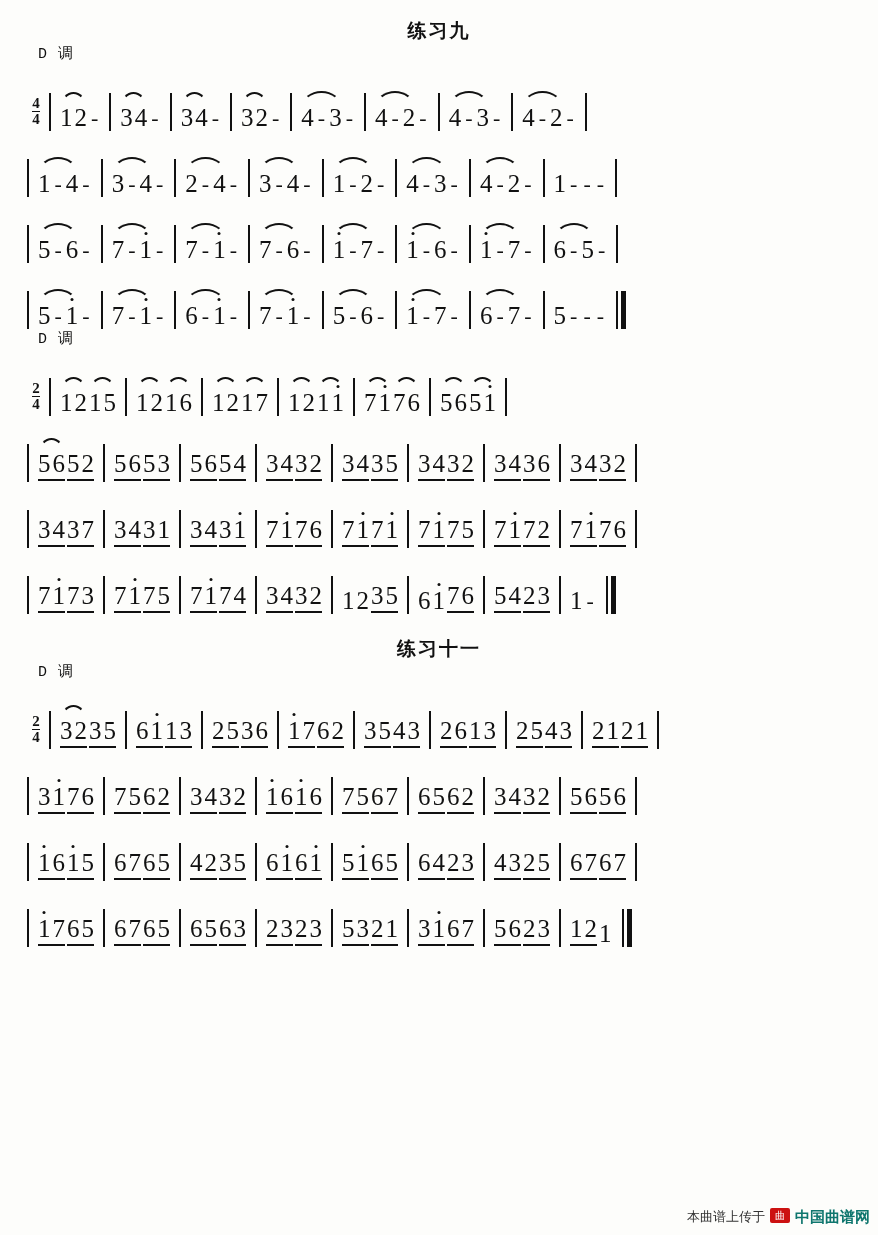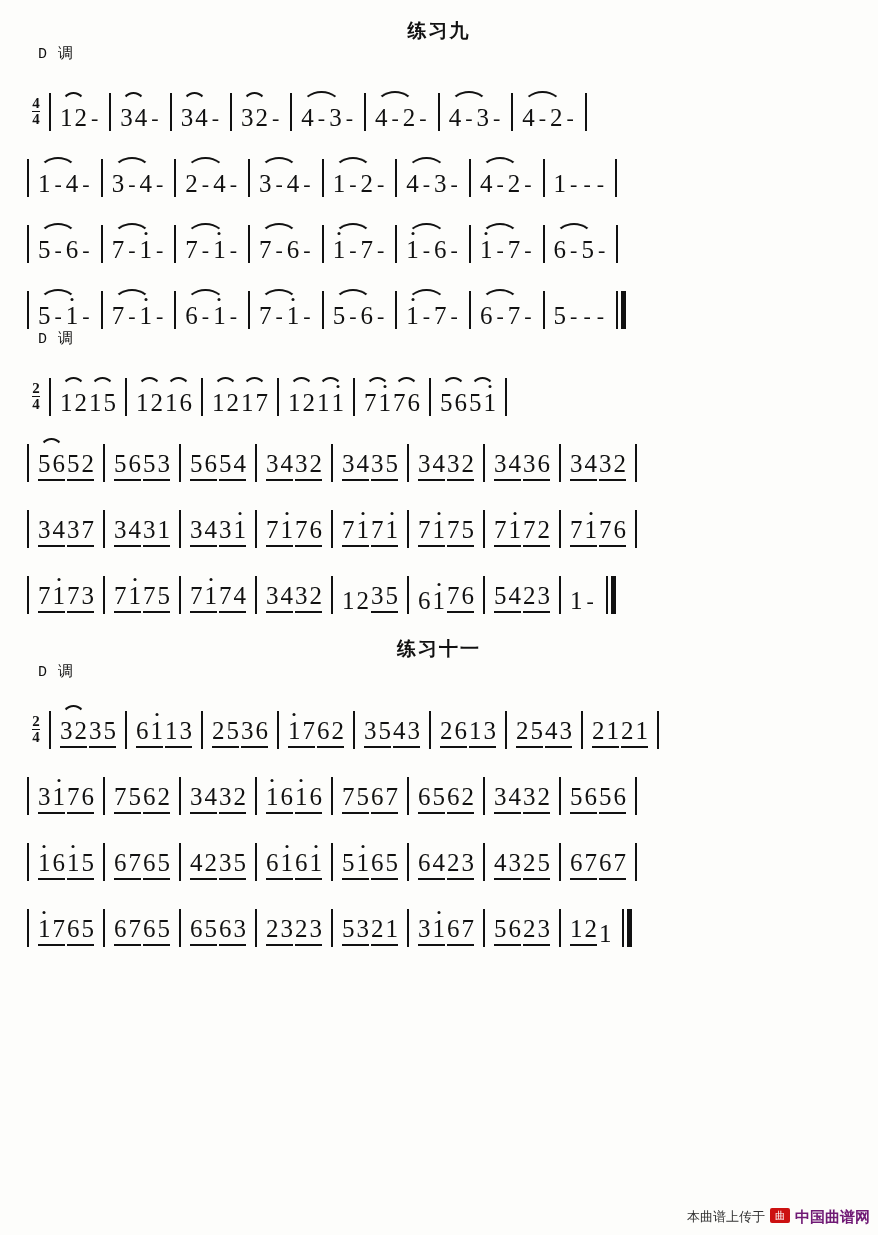--- a/index.html
+++ b/index.html
@@ -133,21 +133,21 @@
   .slur.wide{top:-14px;height:13px;}
 
   .footer{
     position:absolute;
     right:8px;bottom:8px;
     display:flex;align-items:flex-start;gap:5px;
     font-size:13px;color:#333;
     font-family:"Liberation Sans", sans-serif;
   }
   .footer .brand{
-    color:#701a75;font-weight:bold;font-size:15px;
+    color:#0f766e;font-weight:bold;font-size:15px;
   }
   .footer .logo{
     display:inline-block;width:20px;height:15px;background:#cc1111;
     color:#fff;font-size:10px;text-align:center;line-height:15px;border-radius:2px;
   }
 
   .sec{margin-top:0;}
   #sec1-title{padding-top:18px;}
   #sec2-title{padding-top:26px;}
   #sec3-title{padding-top:22px;}

